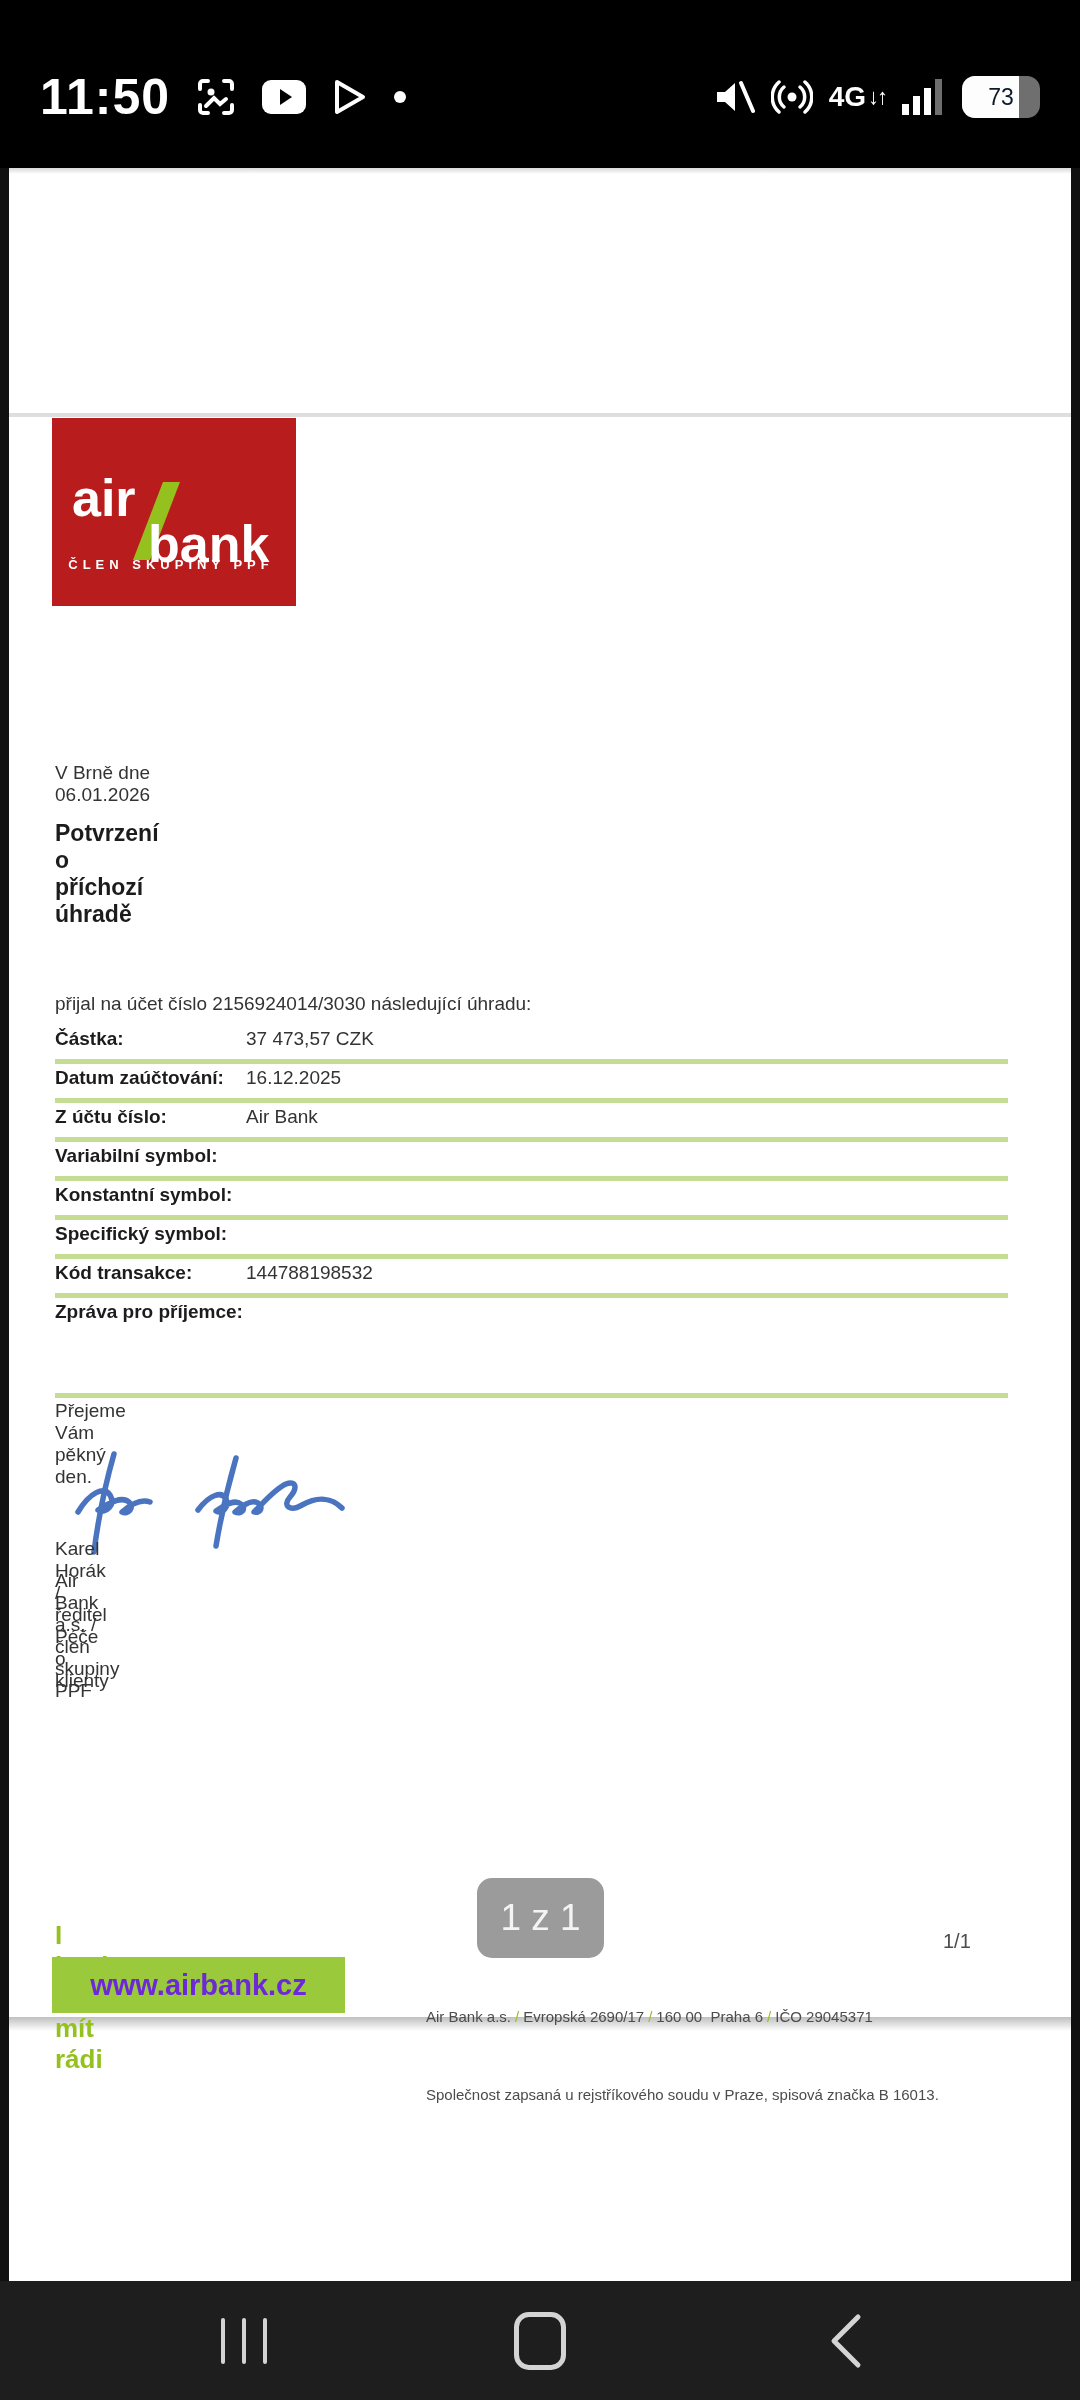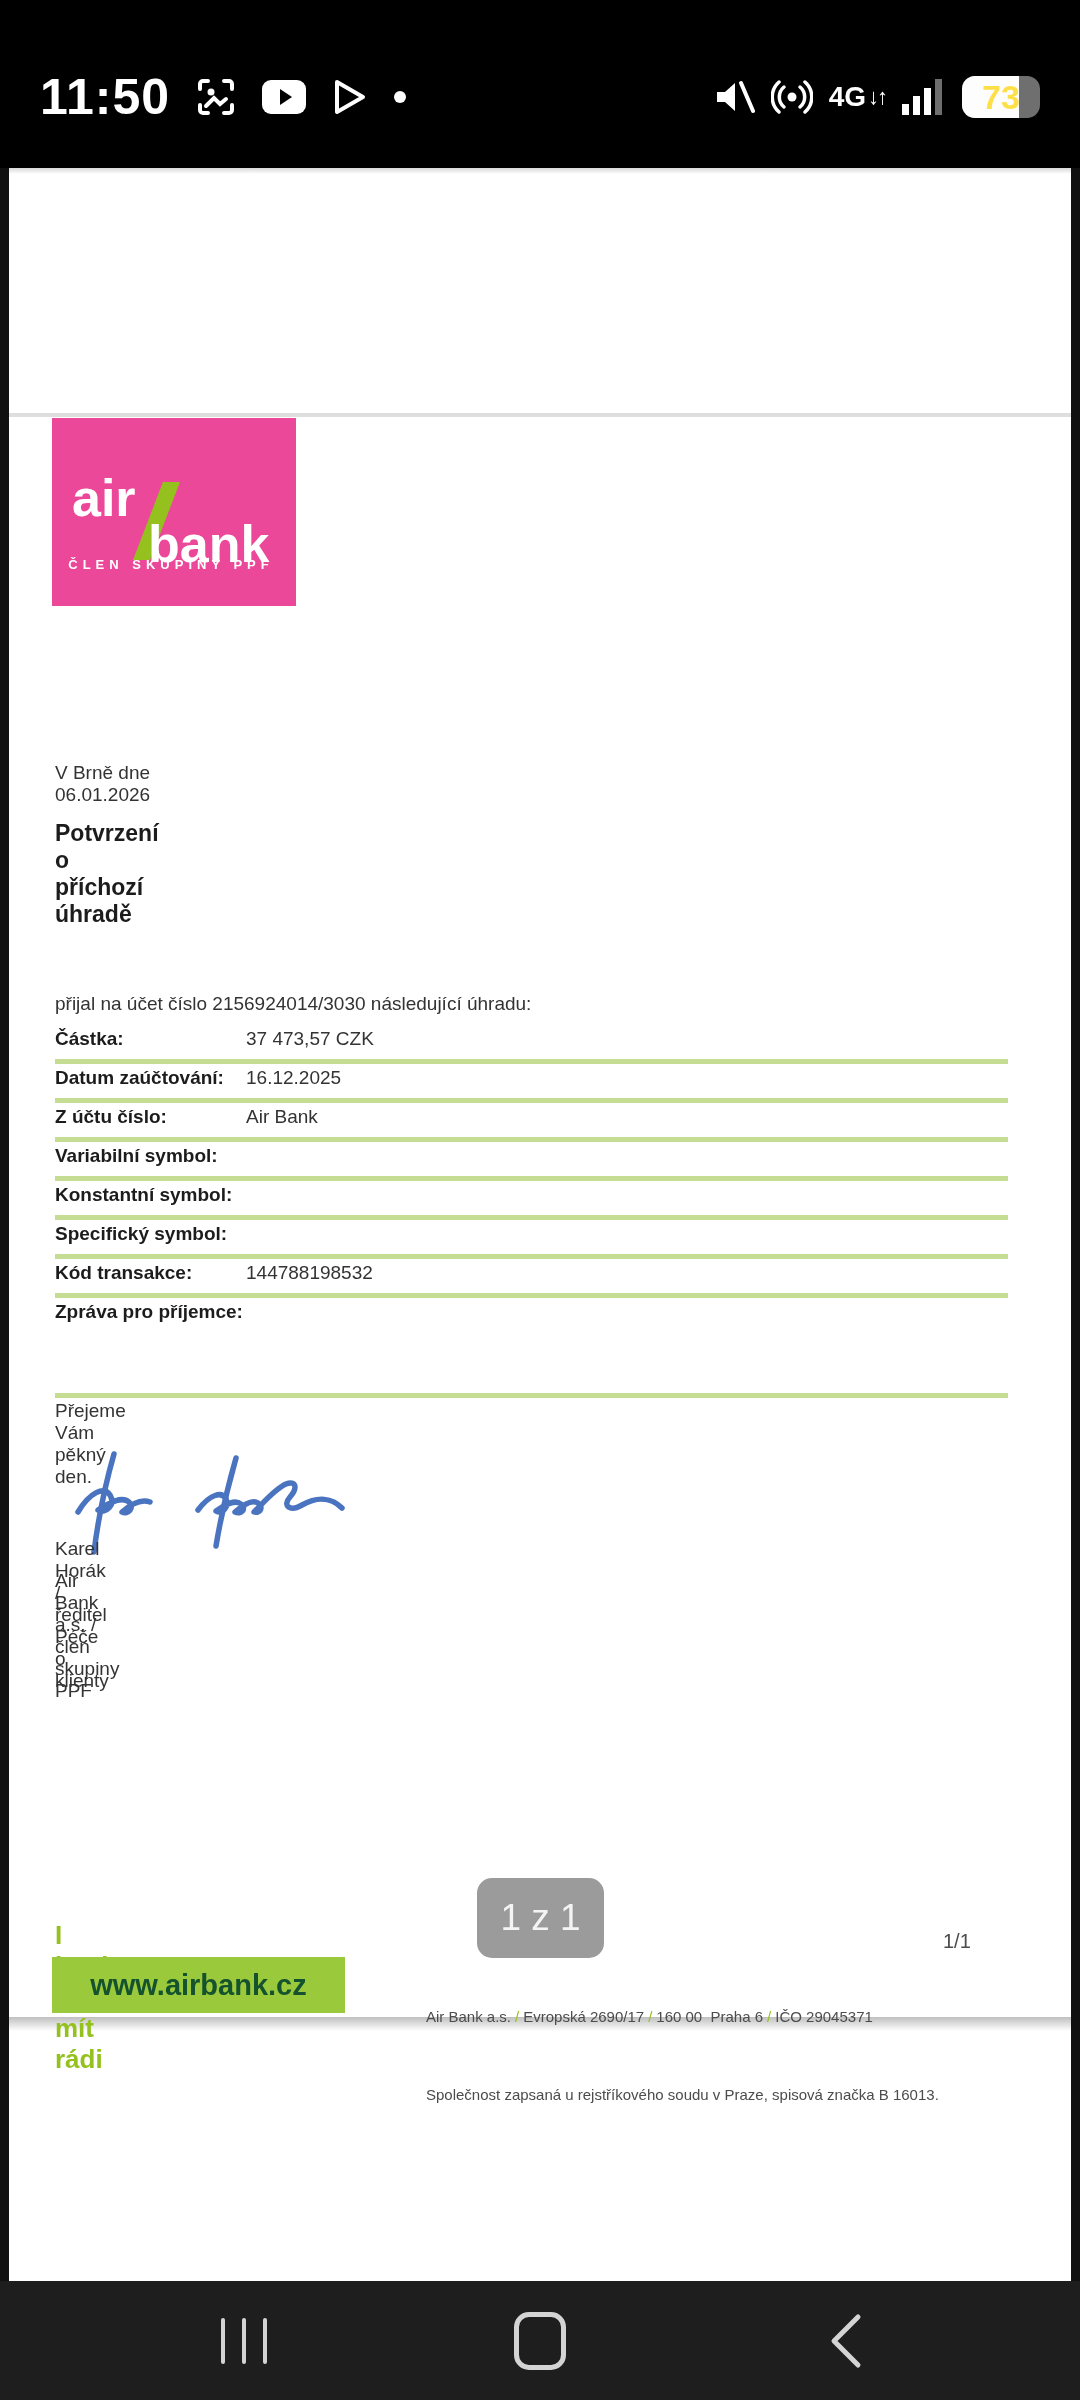--- a/index.html
+++ b/index.html
@@ -14,42 +14,42 @@
   .sb-right{display:flex;align-items:center;gap:16px;margin-top:26px;}
   .sb-time{font-size:50px;font-weight:700;letter-spacing:1px;color:#fff;}
   .sb-ico{display:flex;align-items:center;justify-content:center;}
   .sb-dot{width:12px;height:12px;border-radius:50%;background:#fff;}
   .net-4g{display:flex;align-items:center;color:#fff;}
   .net-4g .g{font-size:28px;font-weight:700;line-height:1;}
   .net-4g .arr{font-size:22px;line-height:0.8;margin-left:2px;letter-spacing:-2px;}
   .battery{position:relative;width:78px;height:42px;border-radius:13px;overflow:hidden;
            background:#6f6f6f;display:flex;align-items:center;justify-content:center;}
   .battery .fill{position:absolute;left:0;top:0;bottom:0;width:73%;background:#fdfdfd;}
-  .battery .pct{position:relative;font-size:34px;font-weight:700;color:#fde047;}
+  .battery .pct{position:relative;font-size:23px;font-weight:400;color:#0f172a;}
 
   
   .edge{position:absolute;top:168px;height:2113px;width:9px;background:#101010;}
   .edge.l{left:0;} .edge.r{right:0;}
   .sb-shadow{position:absolute;top:168px;left:0;width:1080px;height:6px;
              background:linear-gradient(#d9d9d9,rgba(255,255,255,0));}
   .page-top-line{position:absolute;top:413px;left:9px;width:1062px;height:4px;background:#dedede;}
   .page-bottom-shadow{position:absolute;top:2017px;left:9px;width:1062px;height:14px;
              background:linear-gradient(#bfbfbf,rgba(255,255,255,0));}
   .navbar{position:absolute;left:0;top:2281px;width:1080px;height:119px;background:#1e1e1e;
           display:flex;align-items:center;}
   .nav-btn{position:absolute;top:0;height:119px;display:flex;align-items:center;justify-content:center;}
   .nav-recents{left:174px;width:140px;gap:17px;}
   .nav-recents i{display:block;width:4px;height:46px;background:#d4d4d4;border-radius:2px;}
   .nav-home{left:470px;width:140px;}
   .nav-home i{display:block;width:42px;height:48px;border:5px solid #d4d4d4;border-radius:15px;}
   .nav-back{left:775px;width:140px;}
 
   
   .doc{position:absolute;left:0;top:0;color:#262626;}
-  .logo{position:absolute;left:52px;top:418px;width:244px;height:188px;background:#ec4899;}
+  .logo{position:absolute;left:52px;top:418px;width:244px;height:188px;background:#b91c1c;}
   .logo .air{position:absolute;left:20px;top:50px;font-size:52px;font-weight:700;color:#fff;letter-spacing:0;}
   .logo .slash{position:absolute;left:96px;top:64px;width:17px;height:78px;background:#95c11f;
                transform:skewX(-21deg);}
   .logo .bank{position:absolute;left:96px;top:96px;font-size:52px;font-weight:700;color:#fff;text-align:right;}
   .logo .sub{position:absolute;left:0;right:6px;top:139px;text-align:center;color:#fff;
              font-size:13px;font-weight:700;letter-spacing:5px;}
 
   .dateline{position:absolute;left:55px;top:762px;font-size:19px;white-space:pre-wrap;color:#333;}
   .doctitle{position:absolute;left:55px;top:820px;font-size:23px;font-weight:700;color:#1c1c1c;}
   .para{position:absolute;left:55px;top:916px;width:980px;font-size:19px;line-height:35px;
@@ -62,21 +62,21 @@
   .tvalue{display:inline-block;font-size:19px;color:#333;padding-top:3px;}
 
   .closing{position:absolute;left:55px;top:1400px;font-size:19px;color:#333;}
   .signature{position:absolute;left:70px;top:1448px;}
   .sigline1{position:absolute;left:55px;top:1538px;font-size:19px;color:#333;}
   .sigline2{position:absolute;left:55px;top:1570px;font-size:19px;color:#333;}
 
   .slogan{position:absolute;left:55px;top:1920px;font-size:26px;font-weight:700;color:#94c11e;}
   .urlbox{position:absolute;left:52px;top:1957px;width:293px;height:56px;background:#9aca3b;
           display:flex;align-items:center;justify-content:center;}
-  .urlbox span{color:#14532d;font-size:29px;font-weight:700;}
+  .urlbox span{color:#6d28d9;font-size:29px;font-weight:700;}
 
   .page-badge{position:absolute;left:477px;top:1878px;width:127px;height:80px;background:#9b9b9b;
           border-radius:15px;display:flex;align-items:center;justify-content:center;
           color:#f4f4f4;font-size:37px;}
   .pagenum{position:absolute;left:943px;top:1930px;font-size:20px;color:#4c4c4c;}
   .address{position:absolute;left:426px;top:1952px;width:560px;font-size:15px;line-height:26px;
            color:#4c4c4c;white-space:pre-wrap;}
   .address .sep{color:#95c11f;padding:0 4px;}
 </style>
 </head>

